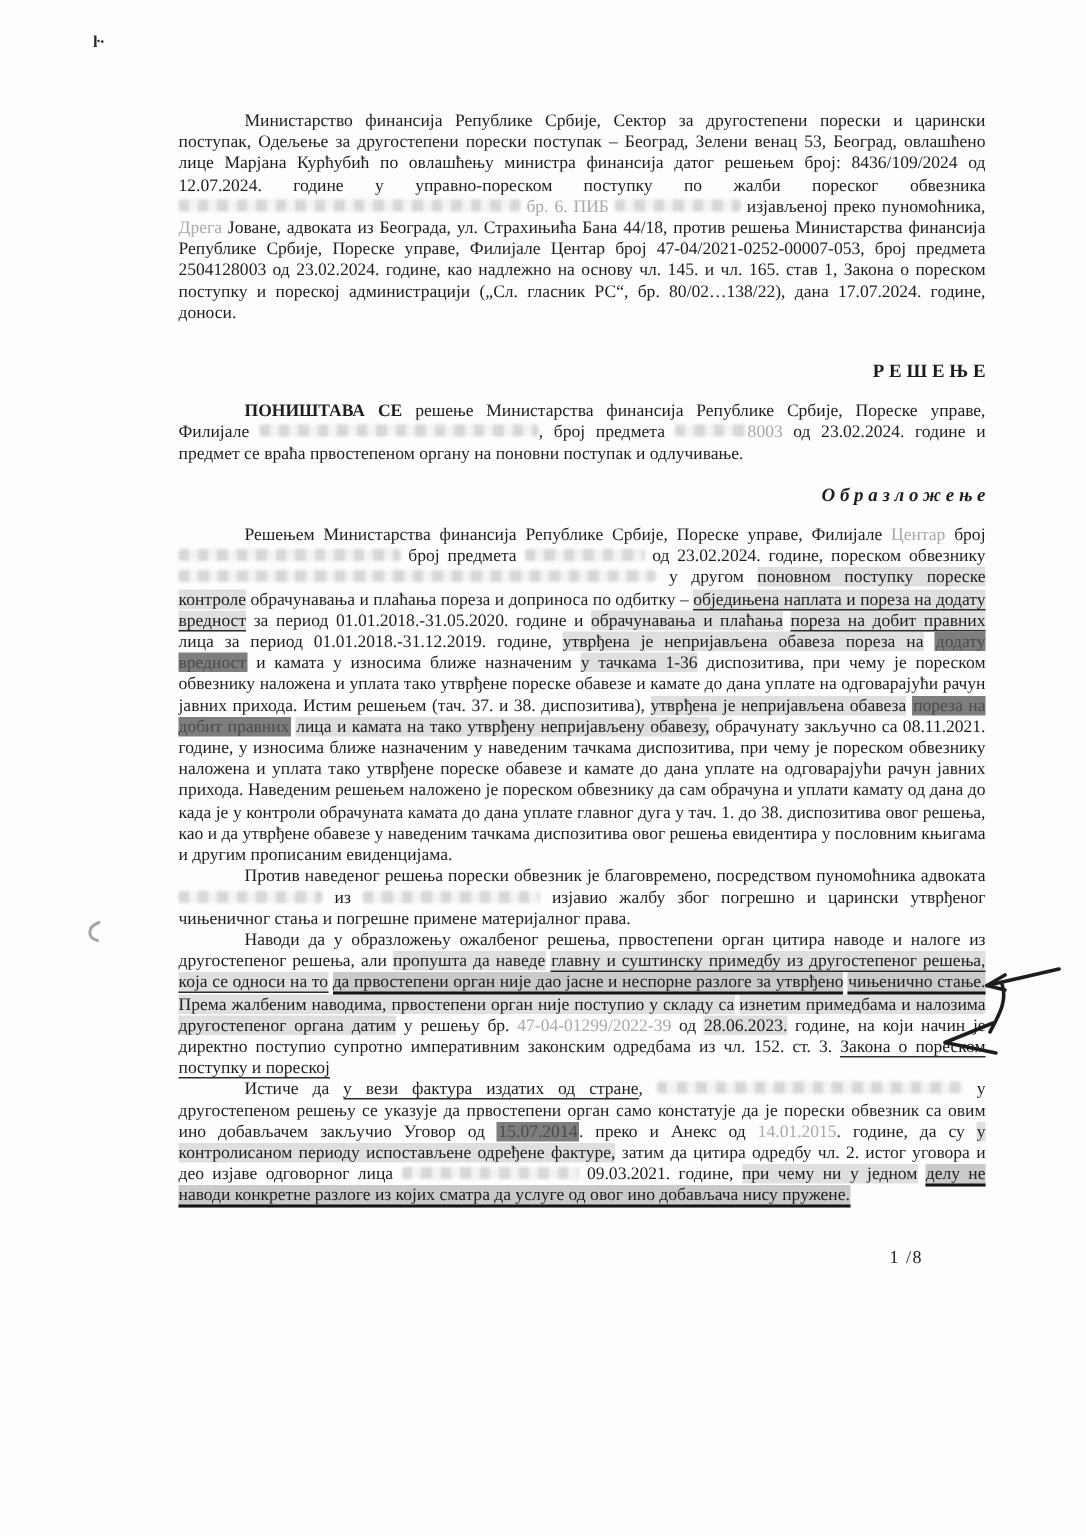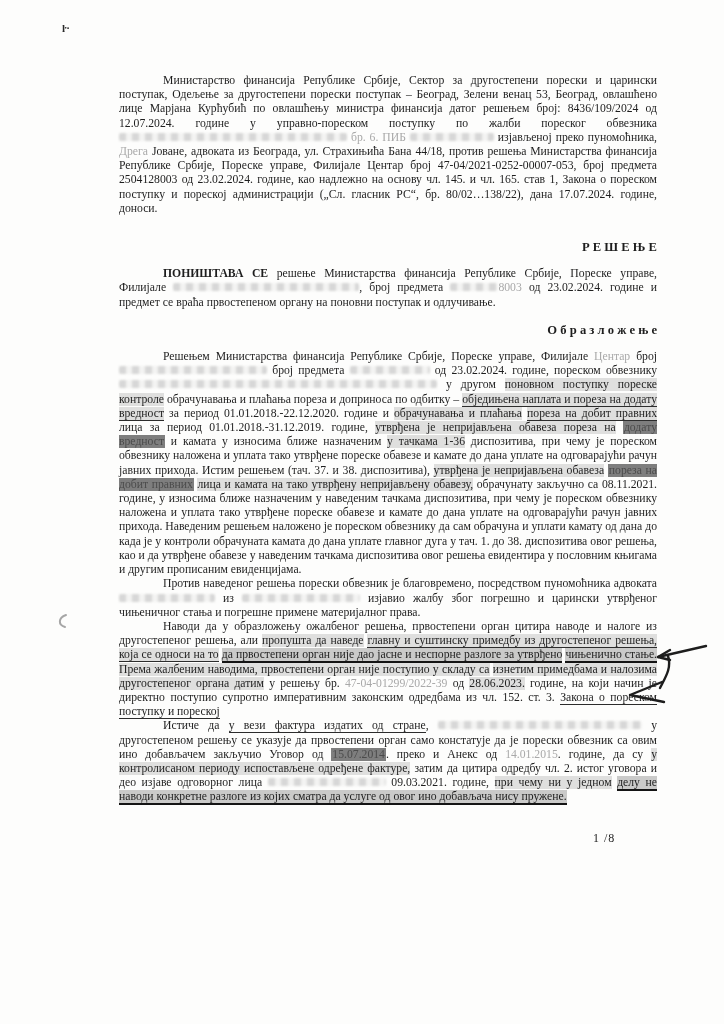--- a/index.html
+++ b/index.html
@@ -11,21 +11,21 @@
     font-family: "Liberation Serif", "DejaVu Serif", serif;
     color: #1e1e1e;
   }
   .content {
     position: absolute; left: 119px; top: 74px; width: 538px;
     font-size: 11.7px; line-height: 14.2px; text-align: justify;
   }
   .para { text-indent: 44px; margin: 0; }
   .h { text-align: right; font-weight: 700; font-size: 12.6px; text-indent: 0; }
   .h1 { margin: 24px 0 13px; }
-  .h2 { margin: 13px 0 13px; }
+  .h2 { margin: 13px 0 13px; font-style: italic; }
   .b { font-weight: 700; }
   .faint { color: #a9a9a9; filter: blur(0.5px); }
   .sm {
     display: inline-block; height: 8px; border-radius: 2px;
     background: repeating-linear-gradient(90deg, rgba(130,130,130,0.30) 0 7px, rgba(130,130,130,0.08) 7px 13px);
     filter: blur(1.2px); vertical-align: baseline;
   }
   .hl { background: rgba(128,128,128,0.24); }
   .hl2 { background: rgba(112,112,112,0.36); }
   .dk { background: #7e7e7e; color: #4b4b4b; filter: blur(0.4px); padding: 0 1px; }
@@ -73,21 +73,21 @@
       <span>број</span>
       <span class="sm" style="width:148px"></span>
       <span>број предмета</span>
       <span class="sm" style="width:80px"></span>
       <span>од 23.02.2024. године, пореском обвезнику</span>
       <span class="sm" style="width:318px"></span>
       <span>у другом</span>
       <span class="hl">поновном поступку пореске контроле</span>
       <span>обрачунавања и плаћања пореза и доприноса по одбитку –</span>
       <span class="hl ul">обједињена наплата и пореза на додату вредност</span>
-      <span>за период 01.01.2018.-22.12.2020. године и</span>
+      <span>за период 01.01.2018.-31.05.2020. године и</span>
       <span class="hl">обрачунавања и плаћања</span>
       <span class="hl ul">пореза на добит правних</span>
       <span>лица за период 01.01.2018.-31.12.2019. године,</span>
       <span class="hl">утврђена је непријављена обавеза пореза на</span>
       <span class="dk">додату вредност</span>
       <span>и камата у износима ближе назначеним</span>
       <span class="hl">у тачкама 1-36</span>
       <span>диспозитива, при чему је пореском обвезнику наложена и уплата тако утврђене пореске обавезе и камате до дана уплате на одговарајући рачун јавних прихода. Истим решењем (тач. 37. и 38. диспозитива),</span>
       <span class="hl">утврђена је непријављена обавеза</span>
       <span class="dk">пореза на добит правних</span>

